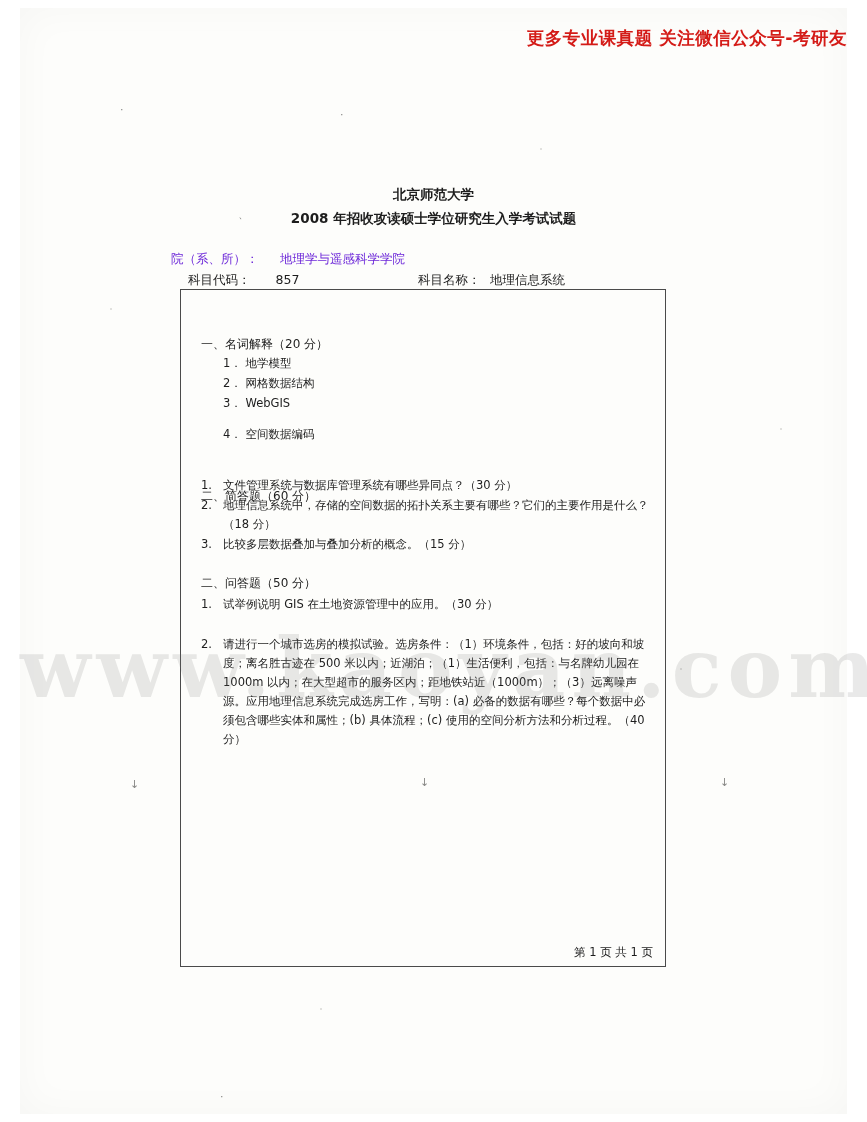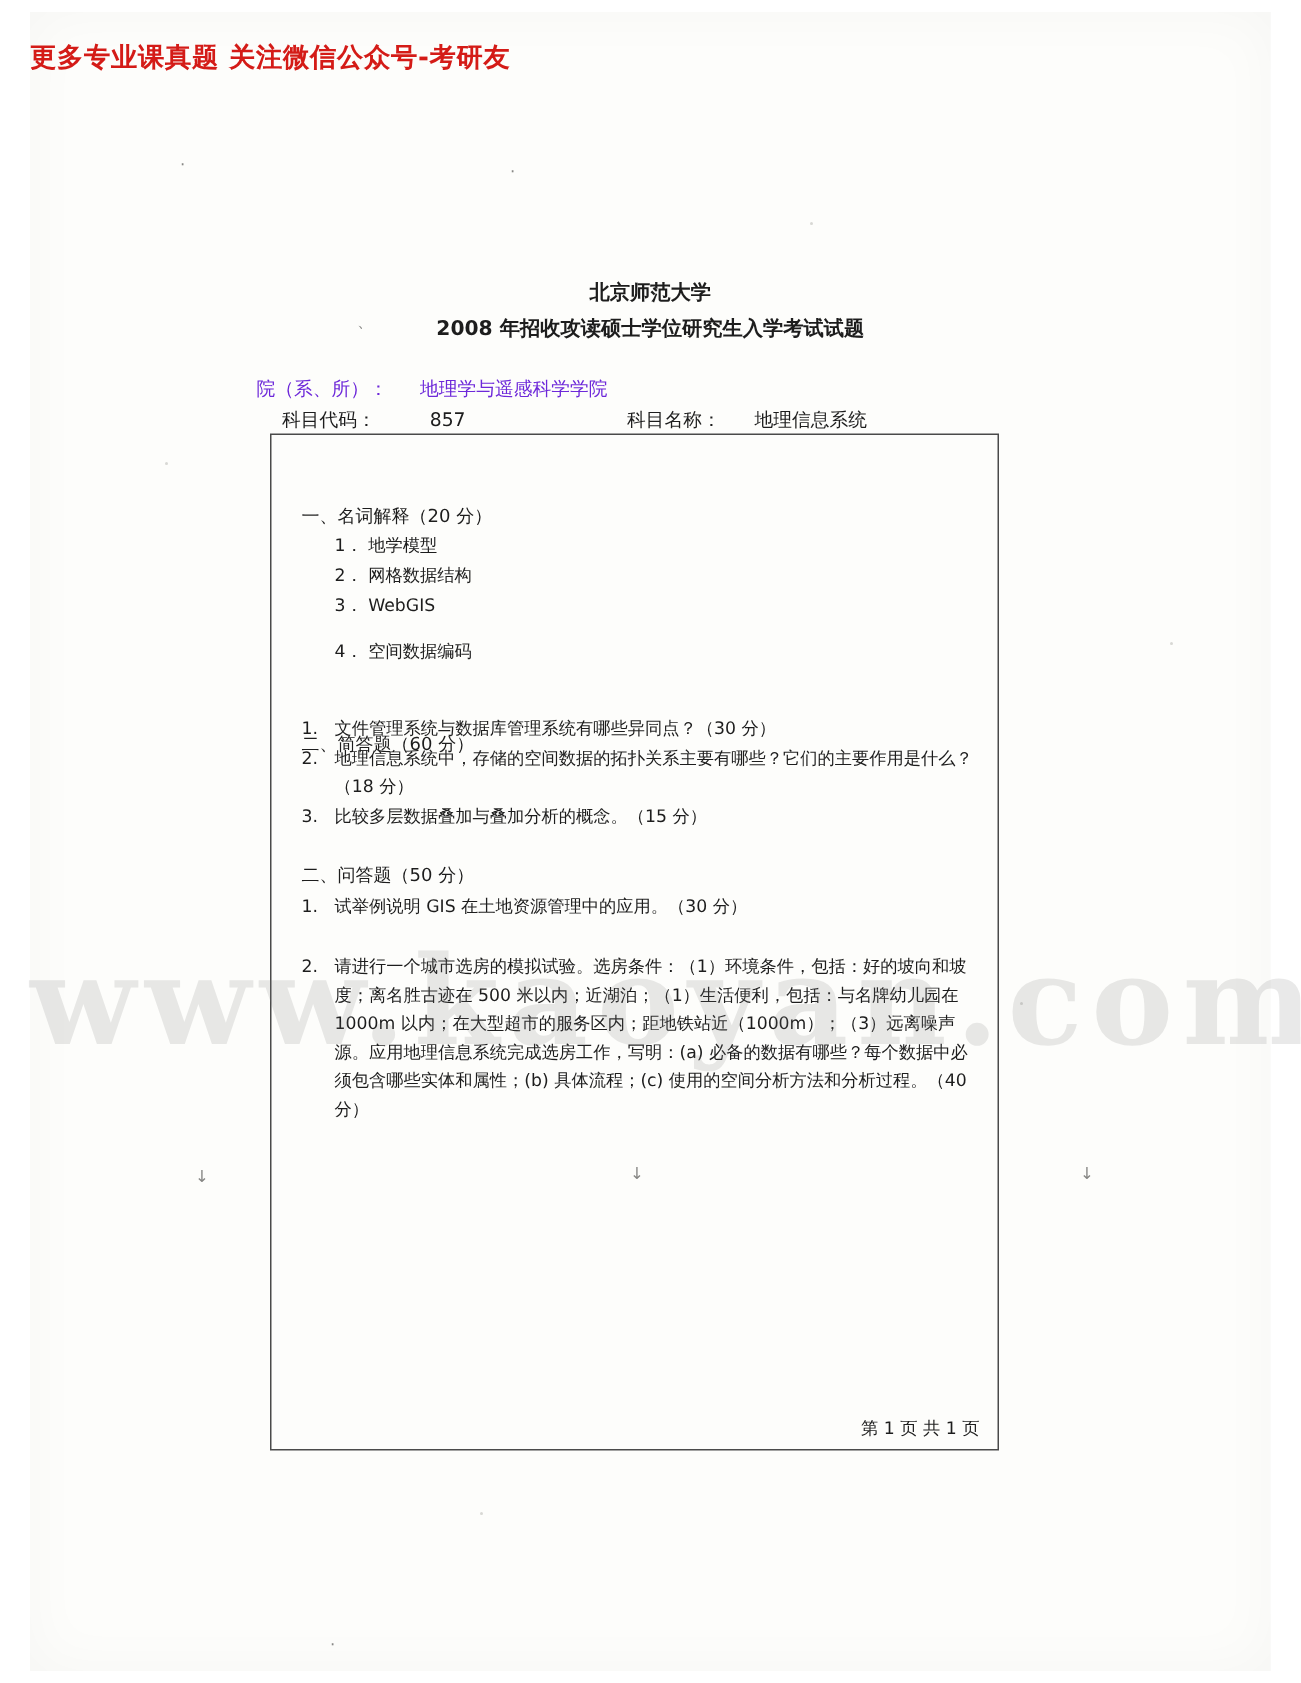--- a/index.html
+++ b/index.html
@@ -32,21 +32,21 @@
     background: #b9b9b4;
     border-radius: 50%;
     opacity: .55;
   }
 
   
   #banner {
     position: absolute;
     left: 0; right: 0;
     top: 18px;
-    text-align: left;
+    text-align: right;
     color: #d41b17;
     font-weight: bold;
     font-size: 17.5px;
     letter-spacing: .5px;
     font-family: "DejaVu Sans", "Liberation Sans", sans-serif;
   }
 
   
   #univ-title {
     position: absolute;
@@ -79,23 +79,23 @@
   #dept-line .val { margin-left: 14px; }
 
   #code-line {
     position: absolute;
     left: 168px;
     top: 264px;
     width: 500px;
     font-size: 12.5px;
     color: #1d1d1d;
   }
-  #code-line .code-val { margin-left: 32px; }
+  #code-line .code-val { margin-left: 21px; }
   #code-line .subj-lbl { position: absolute; left: 230px; top: 0; }
-  #code-line .subj-val { position: absolute; left: 302px; top: 0; margin-left: 13px; }
+  #code-line .subj-val { position: absolute; left: 302px; top: 0; }
 
   
   #exam-box {
     position: absolute;
     left: 160px;
     top: 281px;
     width: 486px;
     height: 678px;
     border: 1px solid #4a4a4a;
     box-sizing: border-box;

